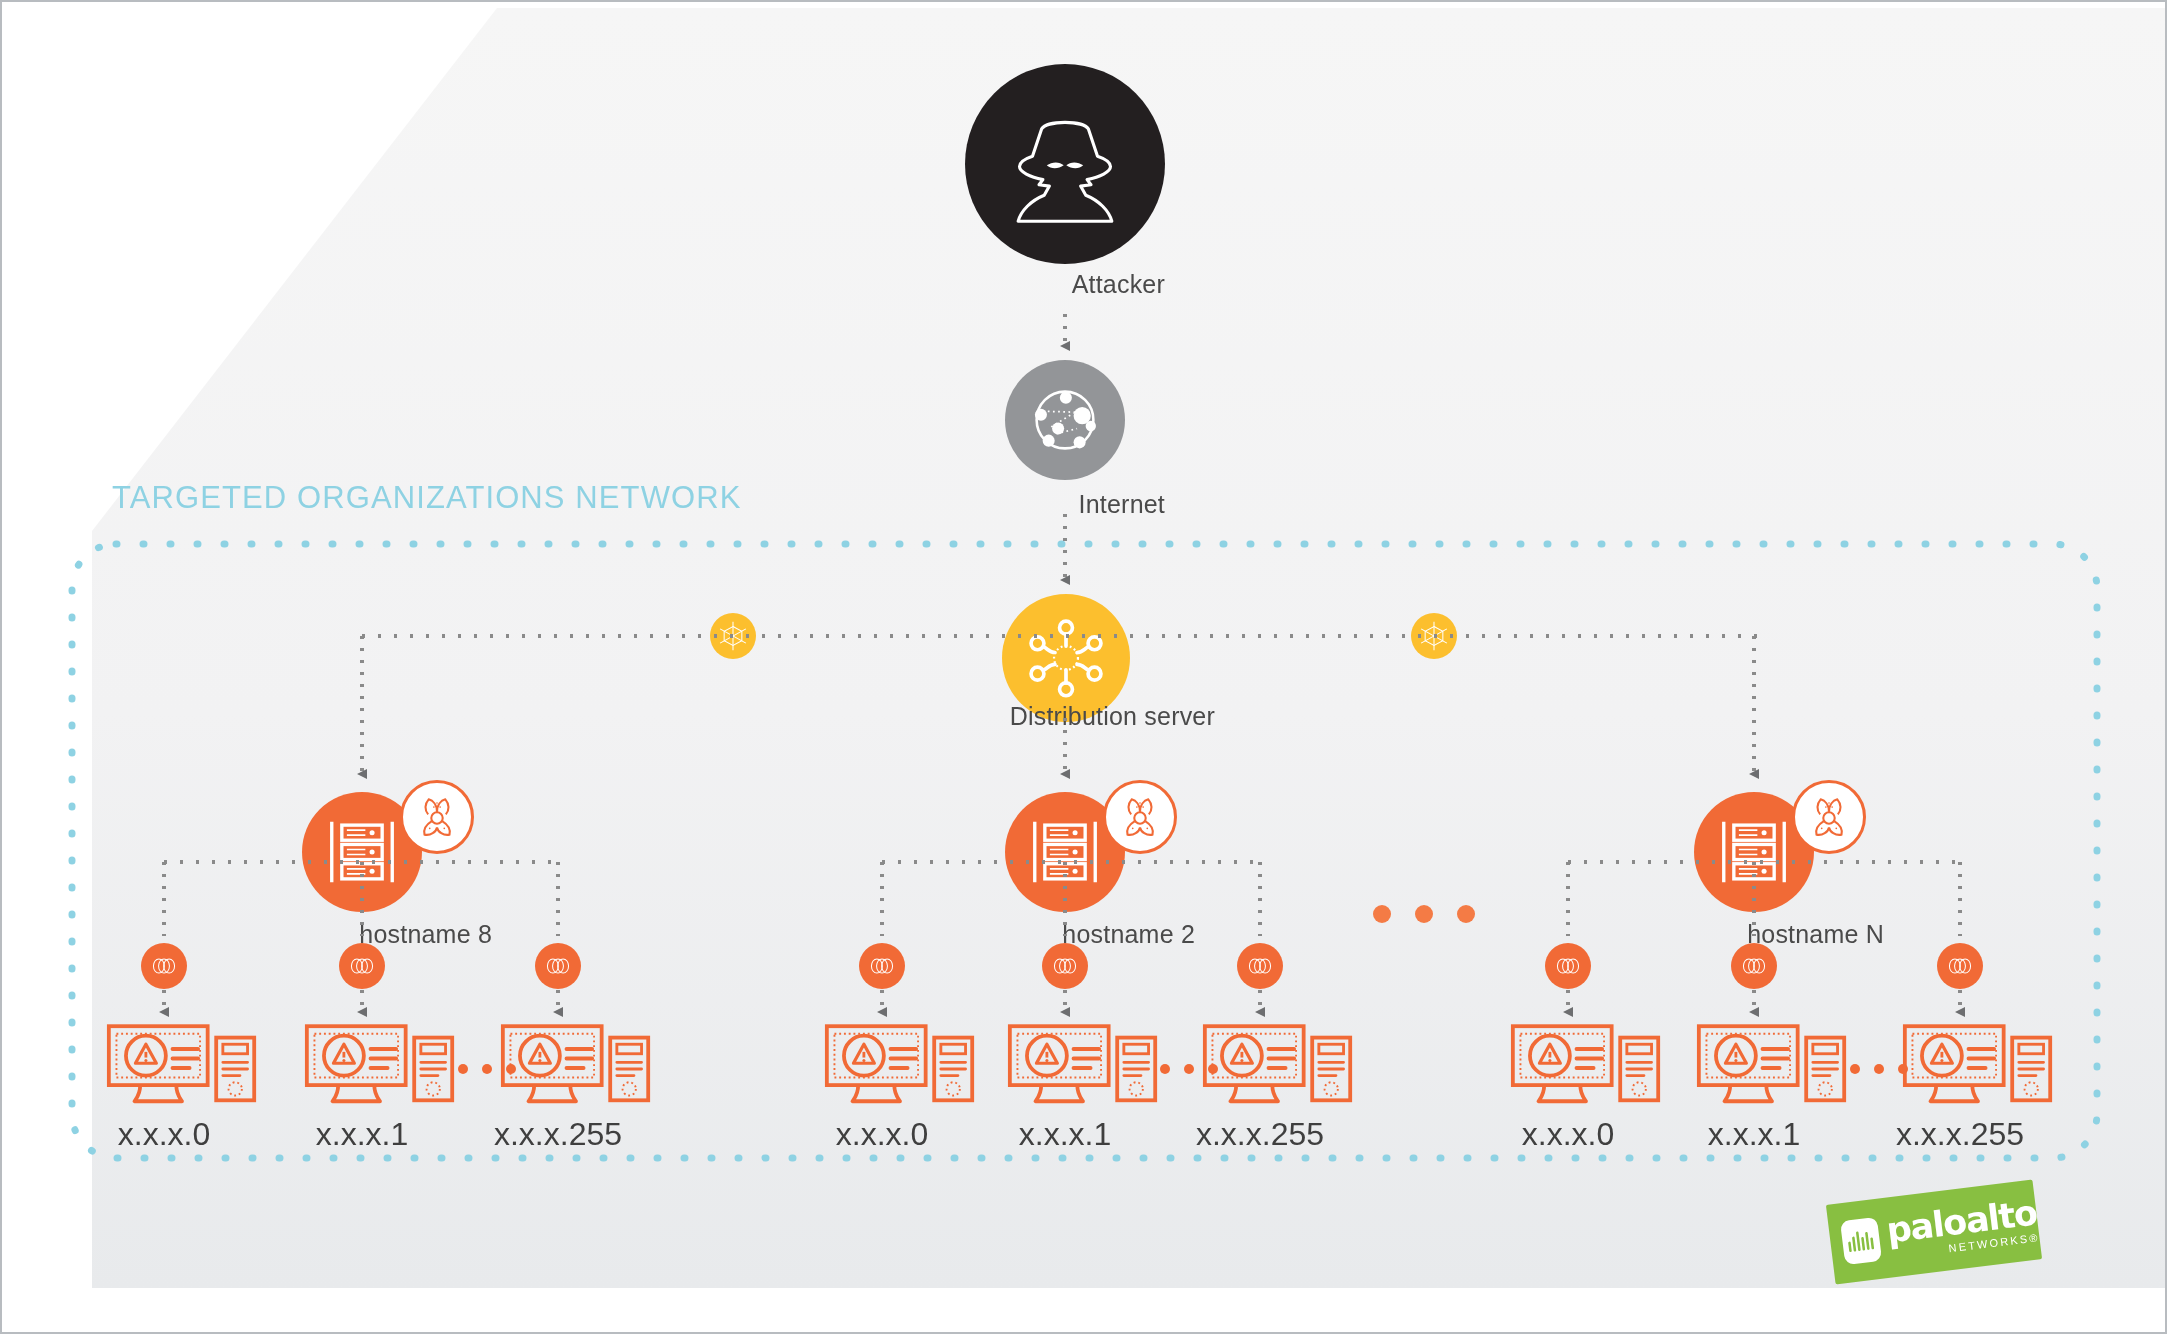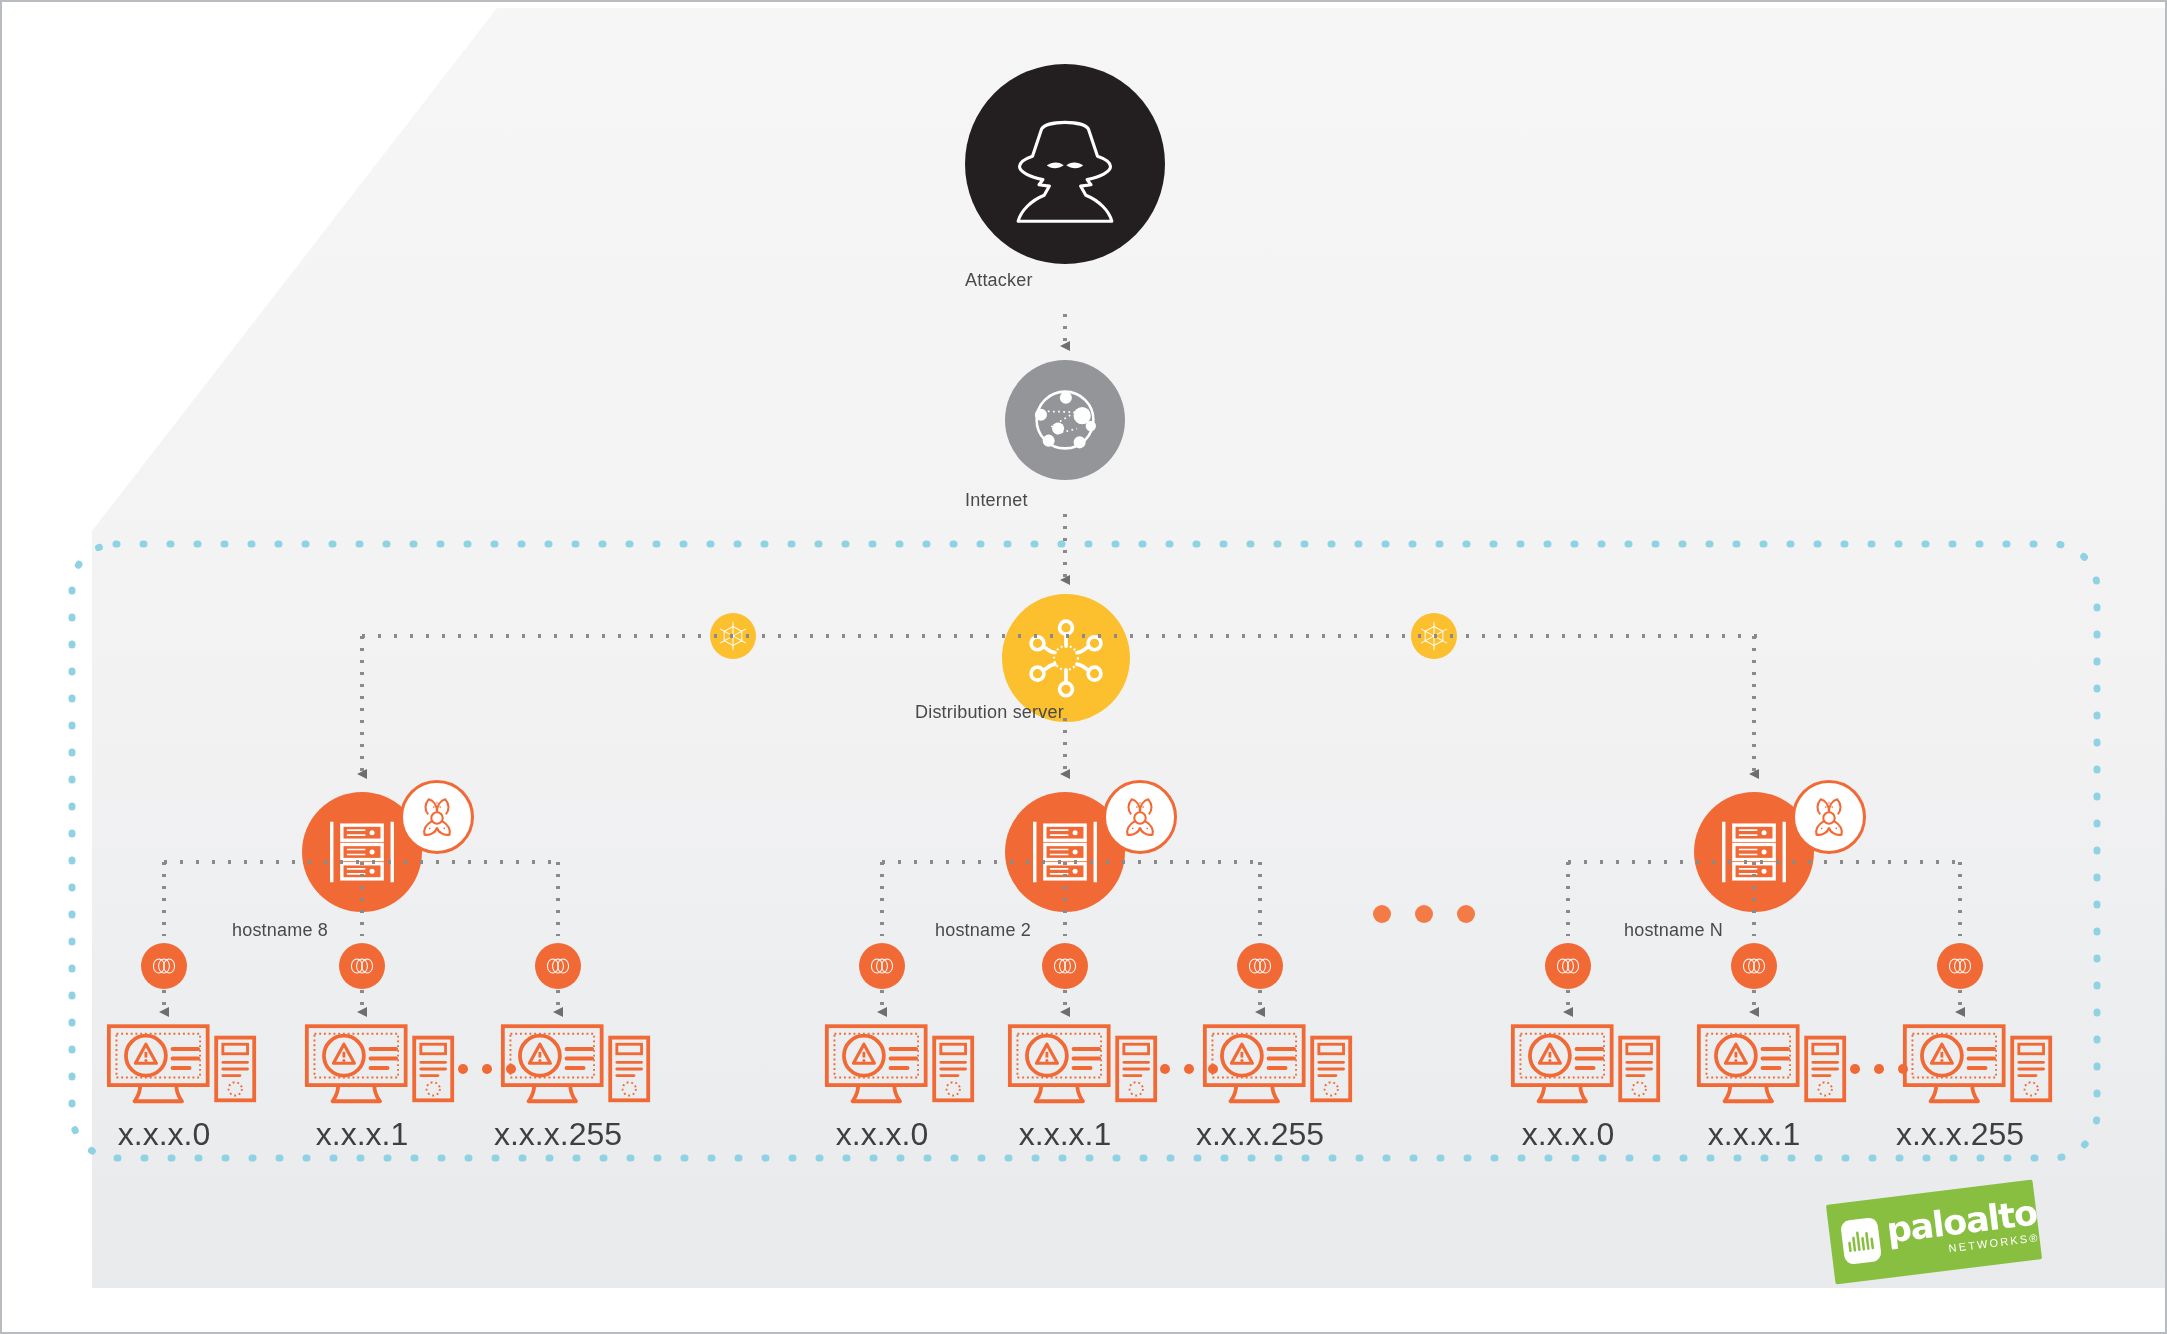--- a/index.html
+++ b/index.html
@@ -39,23 +39,23 @@
   .node {
     position: absolute;
     border-radius: 50%;
     display: flex;
     align-items: center;
     justify-content: center;
     box-sizing: border-box;
   }
   .node-label {
     position: absolute;
-    text-align: left;
+    text-align: right;
     color: #4a4a4a;
-    font-size: 18px;
+    font-size: 25px;
     font-family: "Liberation Sans", sans-serif;
     white-space: nowrap;
     letter-spacing: 0.2px;
   }
   #attacker-node {
     left: 963px; top: 62px;
     width: 200px; height: 200px;
     background: #231f20;
   }
   #internet-node {
@@ -239,20 +239,21 @@
 
     <line x1="1566" y1="860" x2="1962" y2="860" stroke="#8a8a8a" stroke-width="4" stroke-dasharray="3 13"></line>
     <line x1="1566" y1="860" x2="1566" y2="934" stroke="#8a8a8a" stroke-width="4" stroke-dasharray="3 9"></line>
     <line x1="1752" y1="860" x2="1752" y2="934" stroke="#8a8a8a" stroke-width="4" stroke-dasharray="3 9"></line>
     <line x1="1958" y1="860" x2="1958" y2="934" stroke="#8a8a8a" stroke-width="4" stroke-dasharray="3 9"></line>
     <line x1="1566" y1="988" x2="1566" y2="1010" stroke="#8a8a8a" stroke-width="4" stroke-dasharray="3 9" marker-end="url(#arrowGray)"></line>
     <line x1="1752" y1="988" x2="1752" y2="1010" stroke="#8a8a8a" stroke-width="4" stroke-dasharray="3 9" marker-end="url(#arrowGray)"></line>
     <line x1="1958" y1="988" x2="1958" y2="1010" stroke="#8a8a8a" stroke-width="4" stroke-dasharray="3 9" marker-end="url(#arrowGray)"></line>
   </svg>
 
+  <div id="zone-title">TARGETED ORGANIZATIONS NETWORK</div>
 
   <div class="node" id="attacker-node">
     <svg width="130" height="130" viewBox="0 0 100 100">
       <path d="M50 18 C41 18 34 20 32 23 L25 44 C19 46 15 49 15 52 C15 56 23 60 33 62
                L30 66 L38 67 L34 74 C24 78 16 86 14 94 L86 94 C84 86 76 78 66 74
                L62 67 L70 66 L67 62 C77 60 85 56 85 52 C85 49 81 46 75 44 L68 23
                C66 20 59 18 50 18 Z" fill="none" stroke="#ffffff" stroke-width="2.4" stroke-linejoin="round"></path>
       <path d="M36 51 C40 48 46 48 49 51 C45 54 39 54 36 51 Z" fill="#ffffff"></path>
       <path d="M64 51 C60 48 54 48 51 51 C55 54 61 54 64 51 Z" fill="#ffffff"></path>
     </svg>

